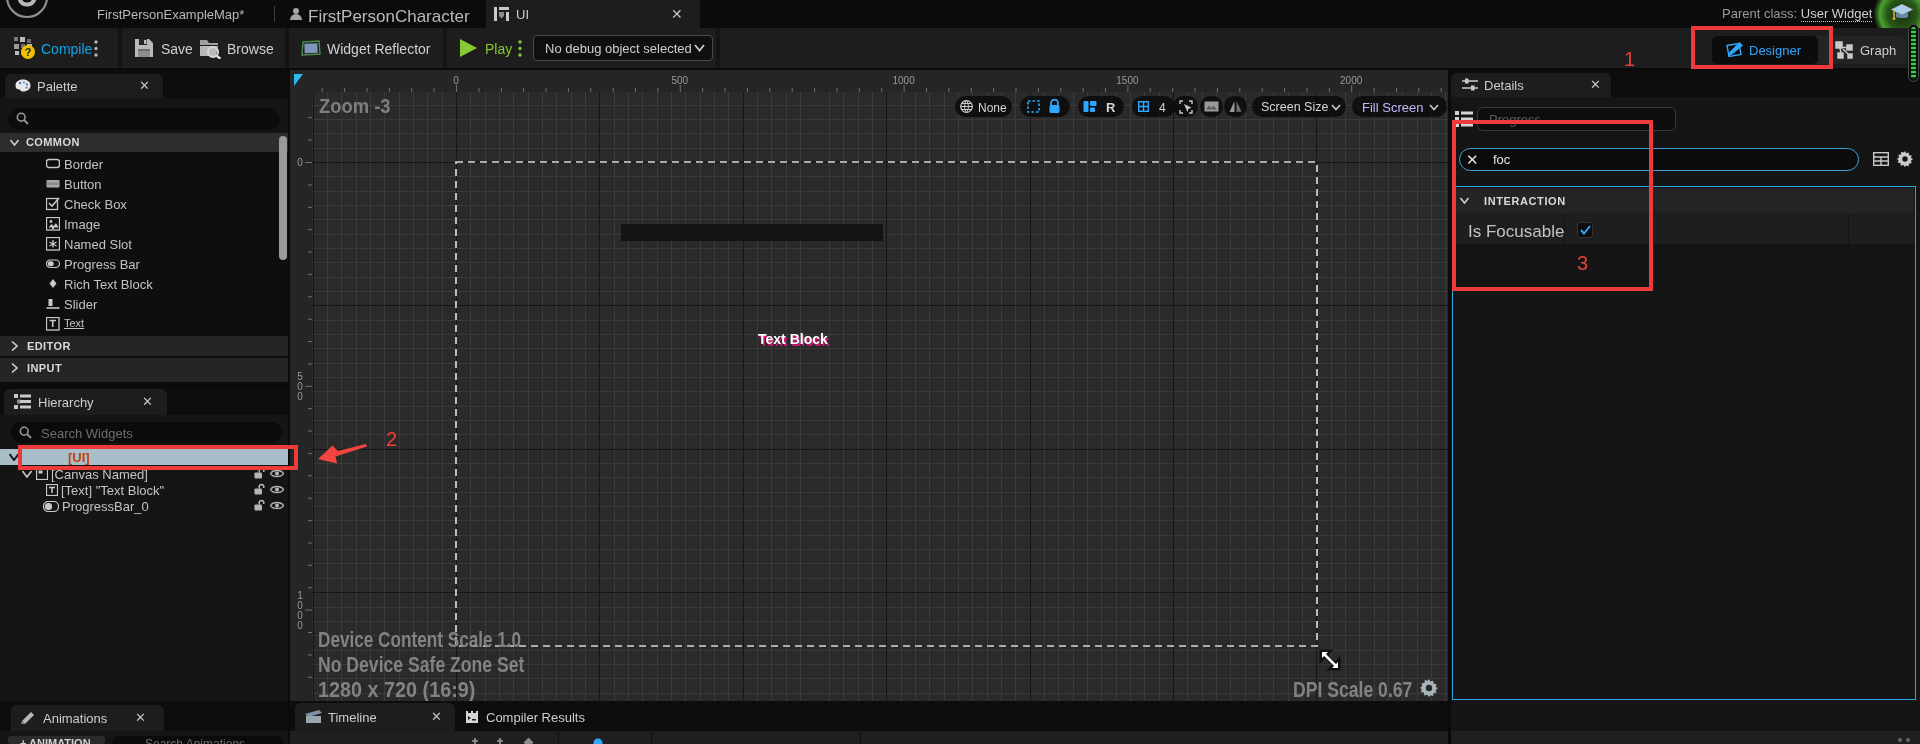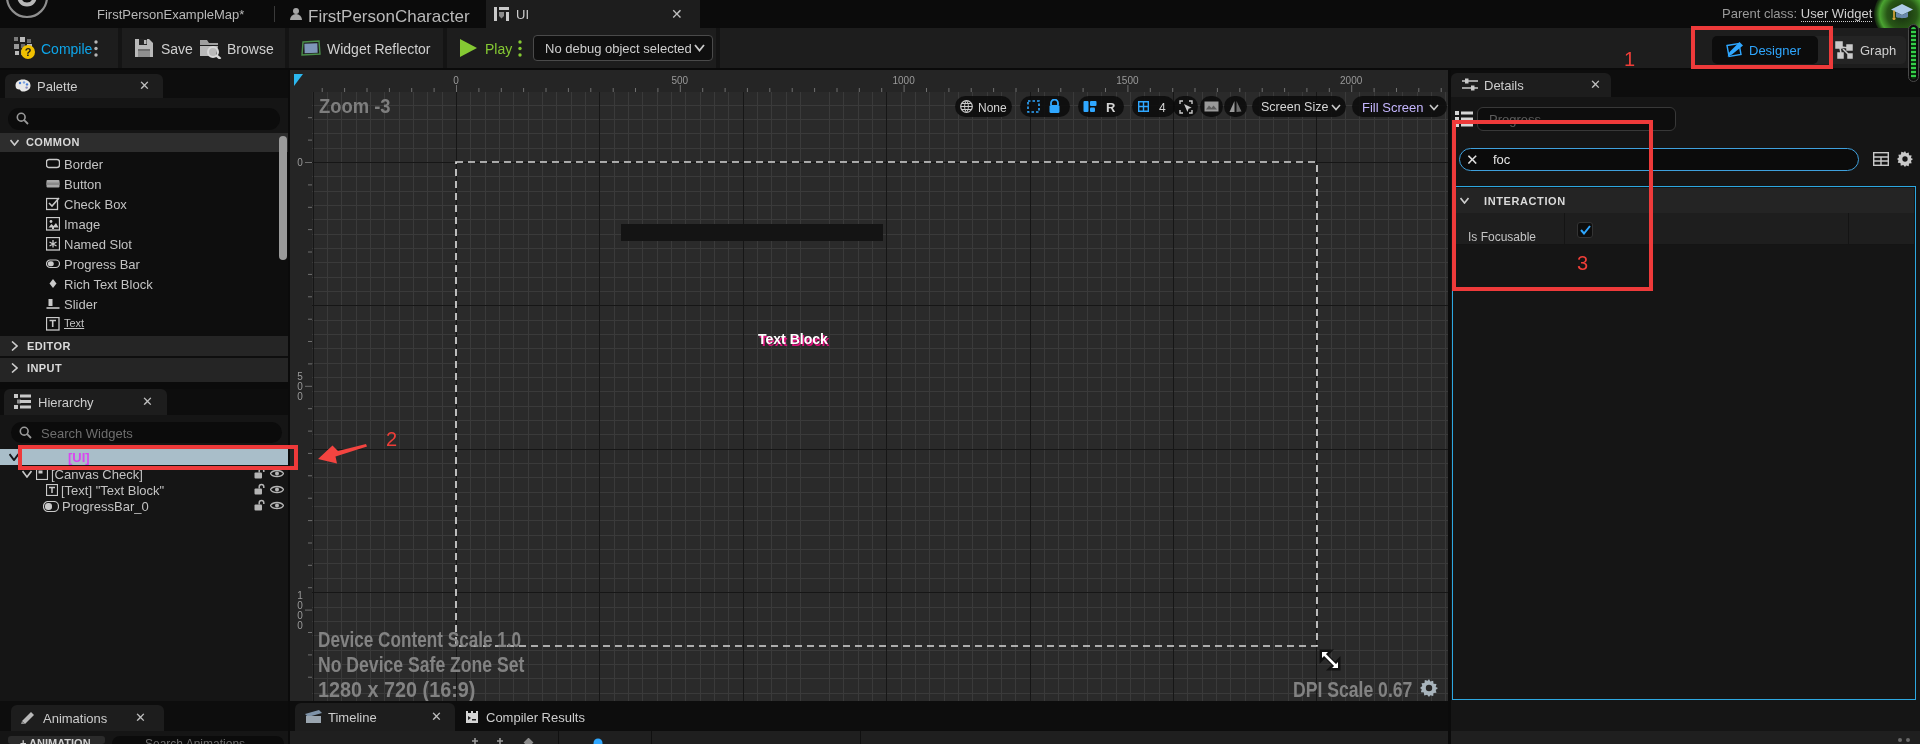--- a/index.html
+++ b/index.html
@@ -247,30 +247,30 @@
 <svg class="abs" style="left:19px;top:426px;width:13px;height:13px;" viewBox="0 0 13 13">
   <circle cx="5.2" cy="5.2" r="3.9" fill="none" stroke="#9a9a9a" stroke-width="1.6"></circle>
   <path d="M8.2,8.2 L12,12" stroke="#9a9a9a" stroke-width="1.8"></path>
 </svg>
 <div class="abs txt" style="left:41px;top:426px;color:#6e6e6e;font-size:13px;">Search Widgets</div>
 
 <div class="abs" style="left:0;top:449px;width:288px;height:16px;background:#a9bec9;"></div>
 <svg class="abs" style="left:9px;top:453px;width:10px;height:8px;" viewBox="0 0 10 8">
     <path d="M0.5,1 L5,7 L9.5,1" fill="none" stroke="#17191b" stroke-width="2"></path>
   </svg>
-<div class="abs txt" style="left:24px;top:450px;font-size:13px;font-weight:bold;color:#d946ef;padding-left:44px;">[UI]</div>
+<div class="abs txt" style="left:24px;top:450px;font-size:13px;font-weight:bold;color:#c2410c;padding-left:44px;">[UI]</div>
 <div id="hierRows">
     <svg class="abs" style="left:22px;top:470px;width:10px;height:8px;" viewBox="0 0 10 8">
       <path d="M0.5,1 L5,7 L9.5,1" fill="none" stroke="#c9c9c9" stroke-width="1.6"></path>
     </svg>
     <svg class="abs" style="left:36px;top:468px;width:12px;height:12px;" viewBox="0 0 12 12">
       <rect x="0.5" y="0.5" width="11" height="11" fill="none" stroke="#c9c9c9" stroke-width="1.2"></rect>
       <rect x="2.5" y="2.5" width="4" height="3" fill="#c9c9c9"></rect>
     </svg>
-    <div class="abs txt" style="left:51px;top:467px;font-size:13px;">[Canvas Check]</div>
+    <div class="abs txt" style="left:51px;top:467px;font-size:13px;">[Canvas Named]</div>
     <svg class="abs" style="left:253px;top:467px;width:13px;height:13px;" viewBox="0 0 13 13">
   <path d="M6.2,5.5 V3.8 a2.3,2.3 0 0 1 4.6,0 V5" fill="none" stroke="#b5b5b5" stroke-width="1.5"></path>
   <rect x="1.5" y="5.5" width="7.5" height="6" rx="1" fill="#b5b5b5"></rect>
     </svg>
  <svg class="abs" style="left:270px;top:468px;width:14px;height:11px;" viewBox="0 0 14 11">
   <path d="M0.5,5.5 C3,1.5 11,1.5 13.5,5.5 C11,9.5 3,9.5 0.5,5.5 z" fill="none" stroke="#b5b5b5" stroke-width="1.3"></path>
   <circle cx="7" cy="5.5" r="2" fill="#b5b5b5"></circle>
     </svg>
     <svg class="abs" style="left:46px;top:484px;width:12px;height:12px;" viewBox="0 0 12 12">
       <rect x="0.5" y="0.5" width="11" height="11" fill="none" stroke="#c9c9c9" stroke-width="1.2"></rect>
@@ -559,21 +559,21 @@
     </svg>
     <div class="abs" style="left:1452px;top:186px;width:464px;height:514px;border:1.5px solid #2da7e0;"></div>
     <div class="abs" style="left:1454px;top:188px;width:460px;height:25px;background:#242424;"></div>
     <svg class="abs" style="left:1460px;top:197px;width:9px;height:7px;" viewBox="0 0 9 7">
       <path d="M0.5,1 L4.5,6 L8.5,1" fill="none" stroke="#cdcdcd" stroke-width="1.6"></path>
     </svg>
     <div class="abs txt" style="left:1484px;top:195px;font-size:11px;font-weight:bold;color:#dadada;letter-spacing:0.6px;">INTERACTION</div>
     <div class="abs" style="left:1454px;top:213px;width:460px;height:32px;background:#1e1e1e;border-bottom:1px solid #141414;"></div>
     <div class="abs" style="left:1564px;top:213px;width:1px;height:32px;background:#141414;"></div>
     <div class="abs" style="left:1848px;top:213px;width:1px;height:32px;background:#141414;"></div>
-    <div class="abs txt" style="left:1468px;top:222px;font-size:12px;color:#c3c3c3;margin-top:8px;">Is Focusable</div>
+    <div class="abs txt" style="left:1468px;top:222px;font-size:17px;color:#c3c3c3;">Is Focusable</div>
     <div class="abs" style="left:1577px;top:222px;width:16px;height:16px;background:#0d0d0d;border:1px solid #333;border-radius:3px;"></div>
     <svg class="abs" style="left:1580px;top:225px;width:11px;height:10px;" viewBox="0 0 11 10">
       <path d="M1,5 l3,3.5 6,-7.5" fill="none" stroke="#2fa7ff" stroke-width="2"></path>
     </svg>
     <div class="abs" style="left:1451px;top:731px;width:469px;height:13px;background:#1f1f1f;"></div>
     <div class="abs" style="left:1898px;top:738px;width:4px;height:4px;border-radius:2px;background:#6a6a6a;"></div>
     <div class="abs" style="left:1906px;top:738px;width:4px;height:4px;border-radius:2px;background:#6a6a6a;"></div>
   </div>
 
 <div id="annotations">

